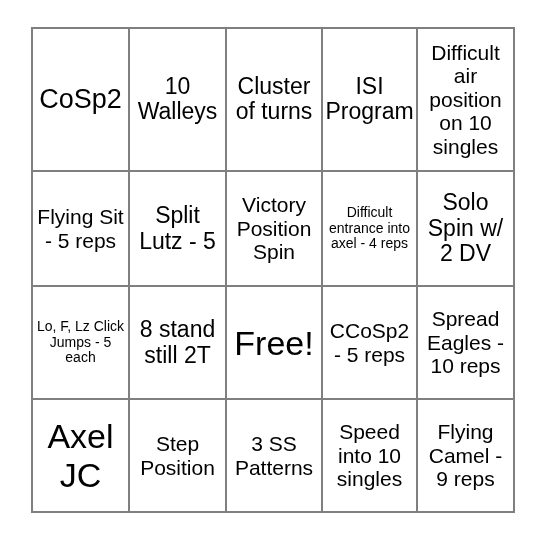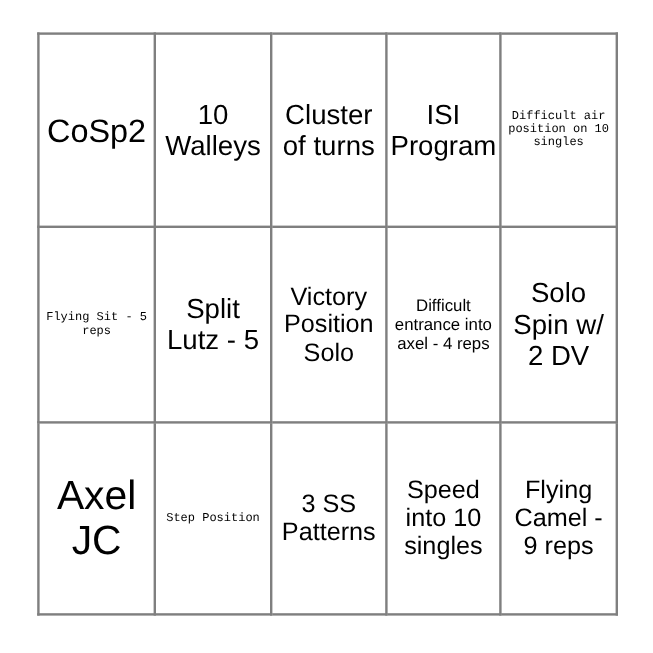--- a/index.html
+++ b/index.html
@@ -57,21 +57,21 @@
   #bingo-card tr.r1 td { height: 98px; }
   #bingo-card tr.r2 td { height: 96px; }
   #bingo-card tr.r3 td { height: 99px; }
   #bingo-card tr.r4 td { height: 96px; }
 
   
   .fs-xxl { font-size: 34px; }
   .fs-xl  { font-size: 27px; }
   .fs-lg  { font-size: 23px; border-radius: 11px; }
   .fs-md  { font-size: 21px; }
-  .fs-sm  { font-size: 10px; font-family: Liberation Mono, monospace; }
+  .fs-sm  { font-size: 21px; }
   .fs-xs  { font-size: 14px; }
 
   .free-cell { font-size: 34px; }
 </style>
 </head>
 <body>
 
 <div id="bingo-page">
   <table id="bingo-card">
     <colgroup>
@@ -85,23 +85,30 @@
       <tr class="r0">
         <td class="fs-xl">CoSp2</td>
         <td class="fs-lg">10 Walleys</td>
         <td class="fs-lg">Cluster of turns</td>
         <td class="fs-lg">ISI Program</td>
         <td class="fs-sm">Difficult air position on 10 singles</td>
       </tr>
       <tr class="r1">
         <td class="fs-sm">Flying Sit - 5 reps</td>
         <td class="fs-lg">Split Lutz - 5</td>
-        <td class="fs-md">Victory Position Solo</td>
+        <td class="fs-md">Victory Position Spin</td>
         <td class="fs-xs">Difficult entrance into axel - 4 reps</td>
         <td class="fs-lg">Solo Spin w/ 2 DV</td>
+      </tr>
+      <tr class="r2">
+        <td class="fs-xs">Lo, F, Lz Click Jumps - 5 each</td>
+        <td class="fs-lg">8 stand still 2T</td>
+        <td class="free-cell">Free!</td>
+        <td class="fs-md">CCoSp2 - 5 reps</td>
+        <td class="fs-md">Spread Eagles - 10 reps</td>
       </tr>
       <tr class="r4">
         <td class="fs-xxl">Axel JC</td>
         <td class="fs-sm">Step Position</td>
         <td class="fs-md">3 SS Patterns</td>
         <td class="fs-md">Speed into 10 singles</td>
         <td class="fs-md">Flying Camel - 9 reps</td>
       </tr>
     </tbody>
   </table>

